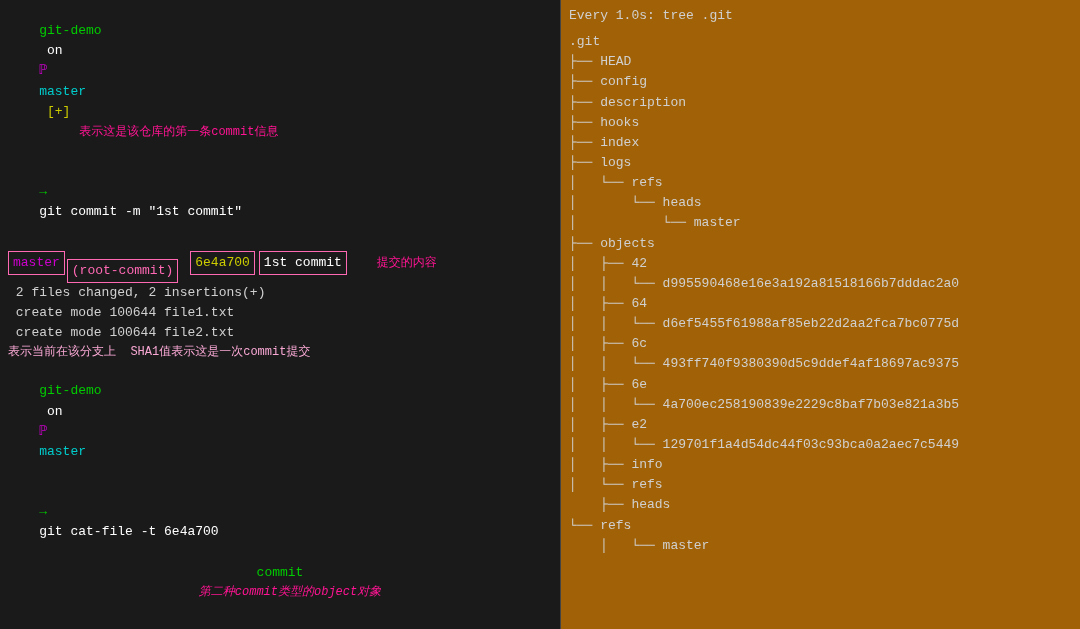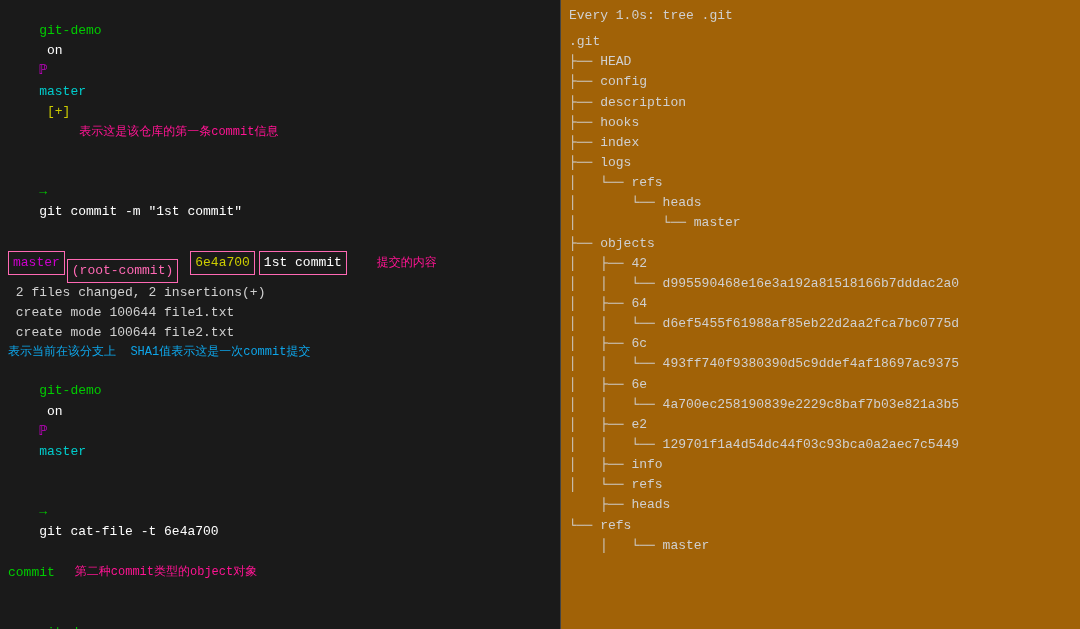--- a/index.html
+++ b/index.html
@@ -75,35 +75,35 @@
     <span class="commit-box pink" style="margin-left:2px;margin-top:16px;">(root-commit)</span>
     <span class="commit-box yellow" style="margin-left:12px;">6e4a700</span>
     <span class="white" style="margin-left:4px;"><span class="commit-box white">1st commit</span></span>
     <span class="pink annotation" style="margin-left:30px; font-size:12px;">提交的内容</span>
   </div>
 
   <div class="line"> 2 files changed, 2 insertions(+)</div>
   <div class="line"> create mode 100644 file1.txt</div>
   <div class="line"> create mode 100644 file2.txt</div>
 
-  <div class="line annotation" style="color:#0ea5e9;">表示当前在该分支上  SHA1值表示这是一次commit提交</div>
+  <div class="line annotation" style="color:#f9a8d4;">表示当前在该分支上  SHA1值表示这是一次commit提交</div>
 
   <div class="line">
     <span class="green">git-demo</span>
     <span class="white"> on </span>
     <span class="magenta">ℙ </span>
     <span class="cyan">master</span>
   </div>
   <div class="line">
     <span class="green">→ </span>
     <span class="white">git cat-file -t 6e4a700</span>
   </div>
-  <div class="line" style="display:flex; align-items:flex-start;">
+  <div class="line" style="display:flex; align-items:center;flex-direction:column;">
     <span class="green">commit</span>
-    <span class="pink annotation" style="margin-left:20px;">第二种commit类型的object对象</span>
+    <span class="pink annotation" style="margin-left:20px;font-style:italic;">第二种commit类型的object对象</span>
   </div>
   <div class="line">&nbsp;</div>
 
   <div class="line">
     <span class="green">git-demo</span>
     
     
     
   </div>
 

